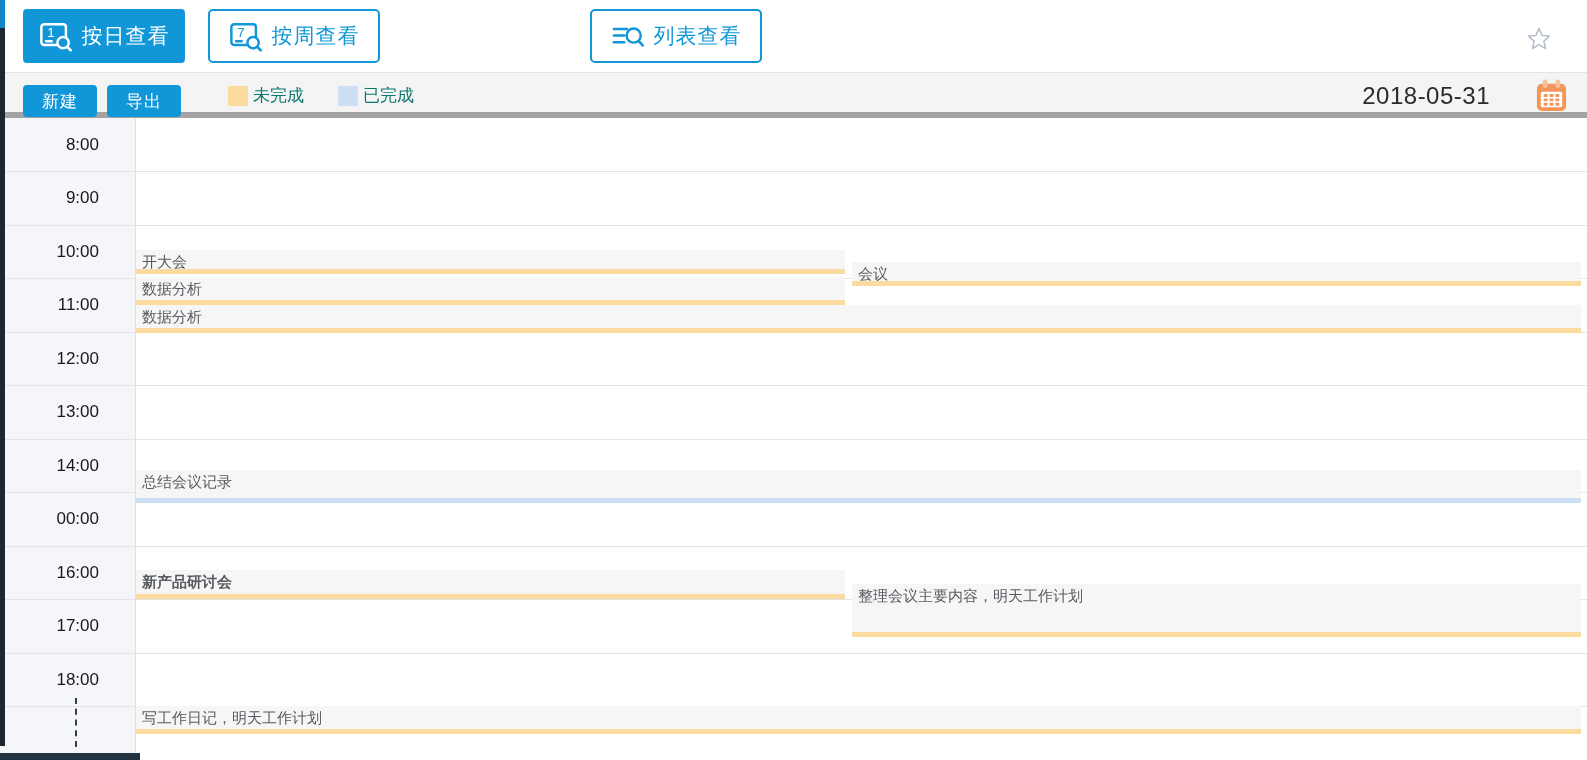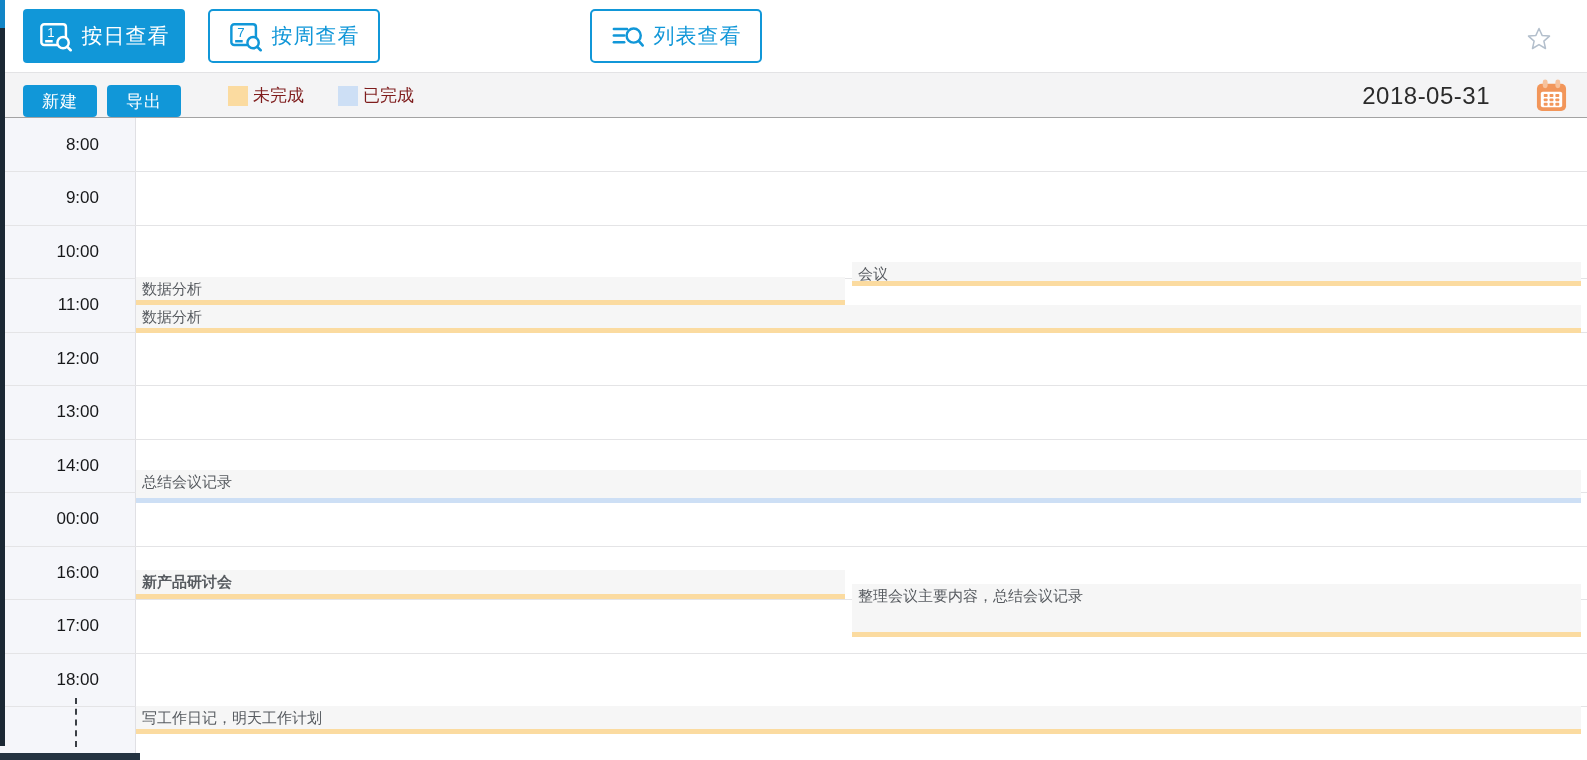--- a/index.html
+++ b/index.html
@@ -19,25 +19,25 @@
           background:#fff; color:#1197d8; border:2px solid #1197d8; --bg:#ffffff; }
   .vbtn.active { background:#1197d8; color:#fff; border:none; --bg:#1197d8; border-radius:4px; }
   .vbtn-1 { left:23px;  width:162px; }
   .vbtn-2 { left:208px; width:172px; }
   .vbtn-3 { left:398px; width:172px; }
   .vbtn-4 { left:590px; width:172px; }
   .vbtn svg { display:block; }
   .star { position:absolute; right:36px; top:27px; }
 
   
-  .toolbar2 { position:absolute; left:0; top:73px; width:1587px; height:45px; background:#f4f4f5; border-bottom:1px solid #a3a3a3; z-index:10; }
+  .toolbar2 { position:absolute; left:0; top:73px; width:1587px; height:45px; background:#f4f4f5; border-bottom:6px solid #a3a3a3; z-index:10; }
   .abtn { position:absolute; top:12px; width:74px; height:32px; background:#1197d8; color:#fff; border:none;
           border-radius:4px; font-size:17px; cursor:pointer; letter-spacing:1px; }
   .abtn-new { left:23px; } .abtn-export { left:107px; }
-  .legend-item { position:absolute; top:0; height:45px; display:flex; align-items:center; gap:5px; font-size:17px; color:#7f1d1d; }
+  .legend-item { position:absolute; top:0; height:45px; display:flex; align-items:center; gap:5px; font-size:17px; color:#0f766e; }
   .legend-1 { left:228px; } .legend-2 { left:338px; }
   .swatch { width:20px; height:20px; display:inline-block; }
   .datebox { position:absolute; right:97px; top:0; height:45px; display:flex; align-items:center; font-size:24px; color:#2b2b2b; letter-spacing:0.5px; }
   .dpicker { position:absolute; right:19px; top:5px; cursor:pointer; }
 
   
   .grid { position:absolute; left:0; top:118px; width:1587px; height:642px; background:#fff; }
   .timecol { position:absolute; left:0; top:0; width:136px; height:635px; background:#f5f6fa; border-right:1px solid #e0e0e4; }
   .gridline { position:absolute; left:0; width:1587px; height:1px; background:#e4e4e6; }
   .tlabel { position:absolute; left:0; width:99px; text-align:right; font-size:17px; color:#17181a; z-index:3; }
@@ -162,21 +162,22 @@
         <div class="tlabel" style="top: 230.5px;">12:00</div>
         <div class="tlabel" style="top: 284px; padding-left: 38px;">13:00</div>
         <div class="tlabel" style="top: 337.5px;">14:00</div>
         <div class="tlabel" style="top: 391px;">00:00</div>
         <div class="tlabel" style="top: 444.5px;">16:00</div>
         <div class="tlabel" style="top: 498px;">17:00</div>
         <div class="tlabel" style="top: 551.5px;">18:00</div>
       </div>
     <div class="cursor-dashes"></div>
 
+    <div class="event ev-0" style="border-bottom-color: rgb(251, 219, 160);">开大会</div>
     <div class="event ev-1" style="border-bottom-color: rgb(251, 219, 160);">会议</div>
     <div class="event ev-2" style="border-bottom-color: rgb(251, 219, 160);">数据分析</div>
     <div class="event ev-3" style="border-bottom-color: rgb(251, 219, 160);">数据分析</div>
     <div class="event ev-4" style="border-bottom-color: rgb(205, 223, 245);">总结会议记录</div>
     <div class="event ev-5" style="border-bottom-color: rgb(251, 219, 160); font-weight: bold;">新产品研讨会</div>
-    <div class="event ev-6" style="border-bottom-color: rgb(251, 219, 160);">整理会议主要内容，总结会议记录</div>
+    <div class="event ev-6" style="border-bottom-color: rgb(251, 219, 160);">整理会议主要内容，明天工作计划</div>
     <div class="event ev-7" style="border-bottom-color: rgb(251, 219, 160);">写工作日记，明天工作计划</div>
   </div>
 </div>
 
 </body></html>

